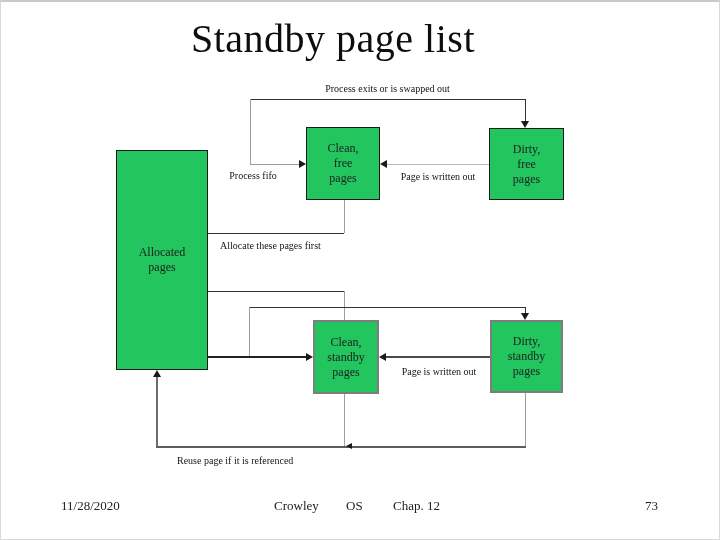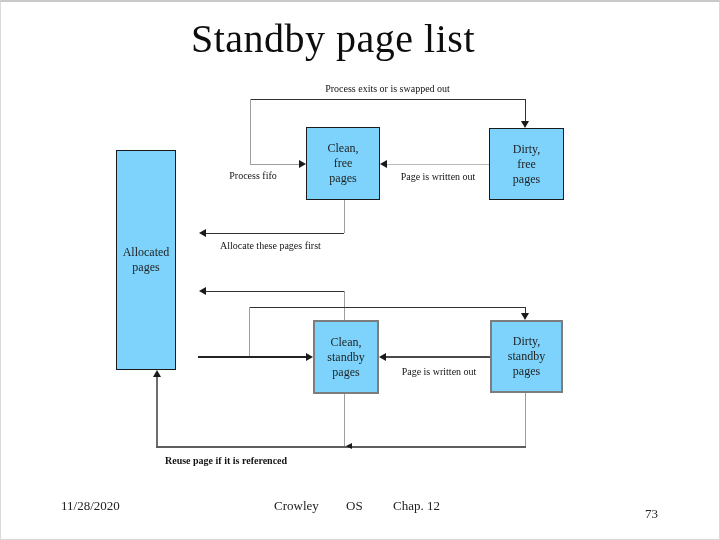--- a/index.html
+++ b/index.html
@@ -8,27 +8,27 @@
     font-family:"Liberation Serif","DejaVu Serif",serif;color:#1a1a1a;
     box-sizing:border-box;border:1px solid #d9d9d9;border-top:2px solid #c9c9c9;
     overflow:hidden;
   }
   .title{
     position:absolute;left:0;top:14px;width:664px;text-align:center;
     font-size:40px;line-height:46px;color:#0d0d0d;letter-spacing:0.5px;
   }
   
   .box{
-    position:absolute;background:#7dd3fc;display:flex;align-items:center;justify-content:center;
+    position:absolute;background:#22c55e;display:flex;align-items:center;justify-content:center;
     text-align:center;font-size:12px;line-height:15px;white-space:pre-line;color:#1f1f1f;
     box-sizing:border-box;
   }
   .box.free{border:1.5px solid #1a1a1a;}
   .box.standby{border:2px solid #7d7d7d;}
-  #box-allocated{left:115px;top:148px;width:60px;height:220px;border:1.5px solid #1a1a1a;}
+  #box-allocated{left:115px;top:148px;width:92px;height:220px;border:1.5px solid #1a1a1a;}
   #box-clean-free{left:305px;top:125px;width:74px;height:73px;}
   #box-dirty-free{left:488px;top:126px;width:75px;height:72px;}
   #box-clean-standby{left:312px;top:318px;width:66px;height:74px;}
   #box-dirty-standby{left:489px;top:318px;width:73px;height:73px;}
   
   .ln{position:absolute;background:#333333;}
   .ln.light{background:#9e9e9e;}
   
   .ah{position:absolute;width:0;height:0;border:4px solid transparent;}
   .ah.right{border-left:7px solid #1a1a1a;border-right:0;}
@@ -98,21 +98,21 @@
 pages</div>
   <div class="box standby" id="box-dirty-standby">Dirty,
 standby
 pages</div>
 
   <div class="elabel center" style="left:249px;top:79px;width:275px;">Process exits or is swapped out</div>
   <div class="elabel center" style="left:206px;top:166px;width:92px;">Process fifo</div>
   <div class="elabel center" style="left:387px;top:167px;width:100px;">Page is written out</div>
   <div class="elabel" style="left:219px;top:236px;">Allocate these pages first</div>
   <div class="elabel center" style="left:388px;top:362px;width:100px;">Page is written out</div>
-  <div class="elabel" style="left:164px;top:451px;font-weight:bold;">Reuse page if it is referenced</div>
+  <div class="elabel" style="left:176px;top:451px;">Reuse page if it is referenced</div>
 
   <div class="footer-item" style="left:60px;top:496px;">11/28/2020</div>
   <div class="footer-item" style="left:273px;top:496px;">Crowley</div>
   <div class="footer-item" style="left:345px;top:496px;">OS</div>
   <div class="footer-item" style="left:392px;top:496px;">Chap. 12</div>
-  <div class="footer-item" style="left:644px;top:496px;margin-top:8px;">73</div>
+  <div class="footer-item" style="left:644px;top:496px;">73</div>
 
 </div>
 
 </body></html>

